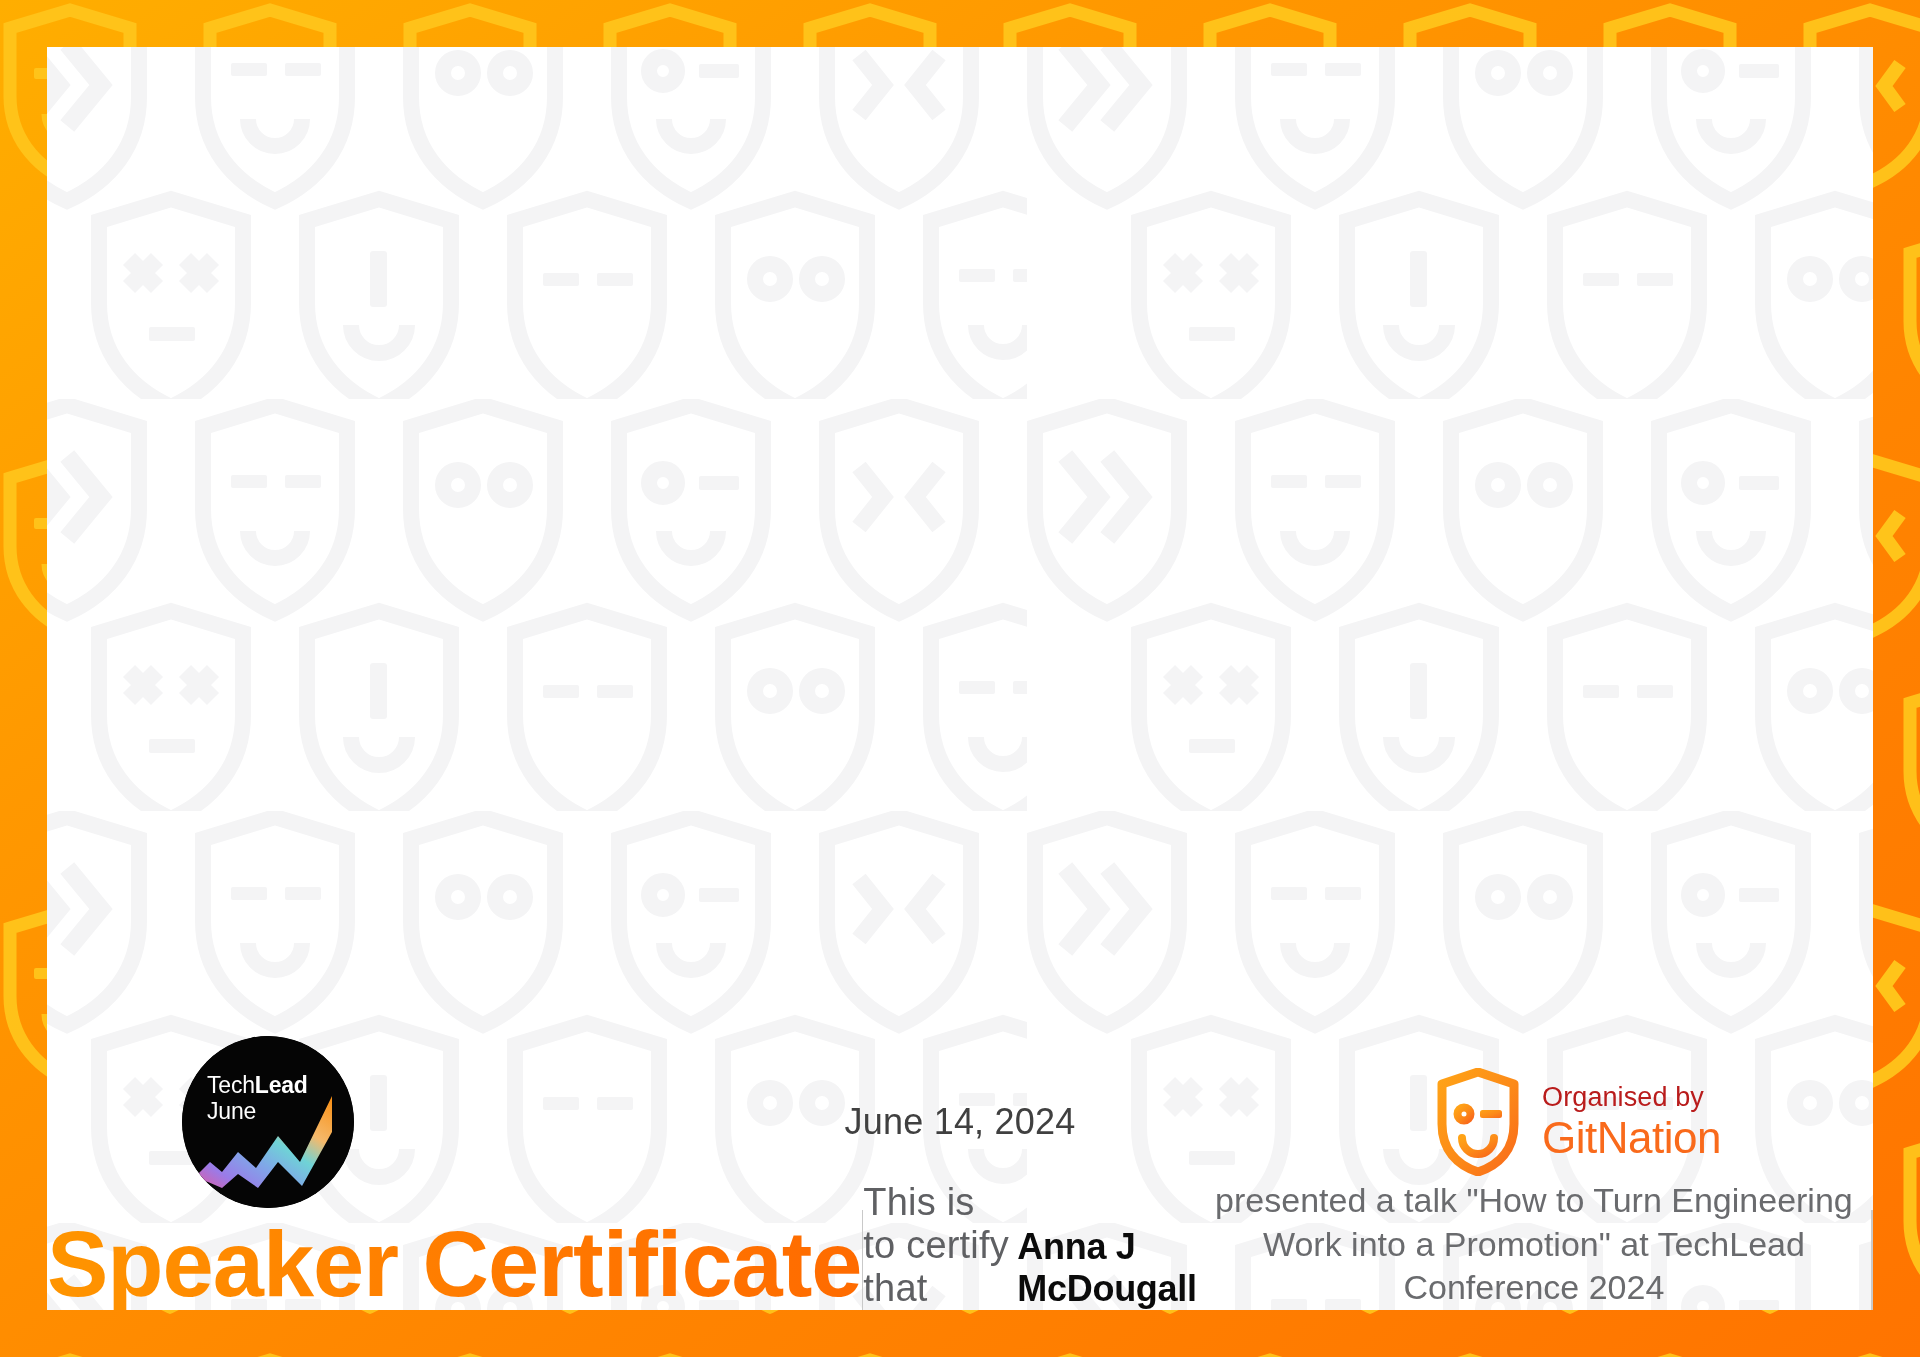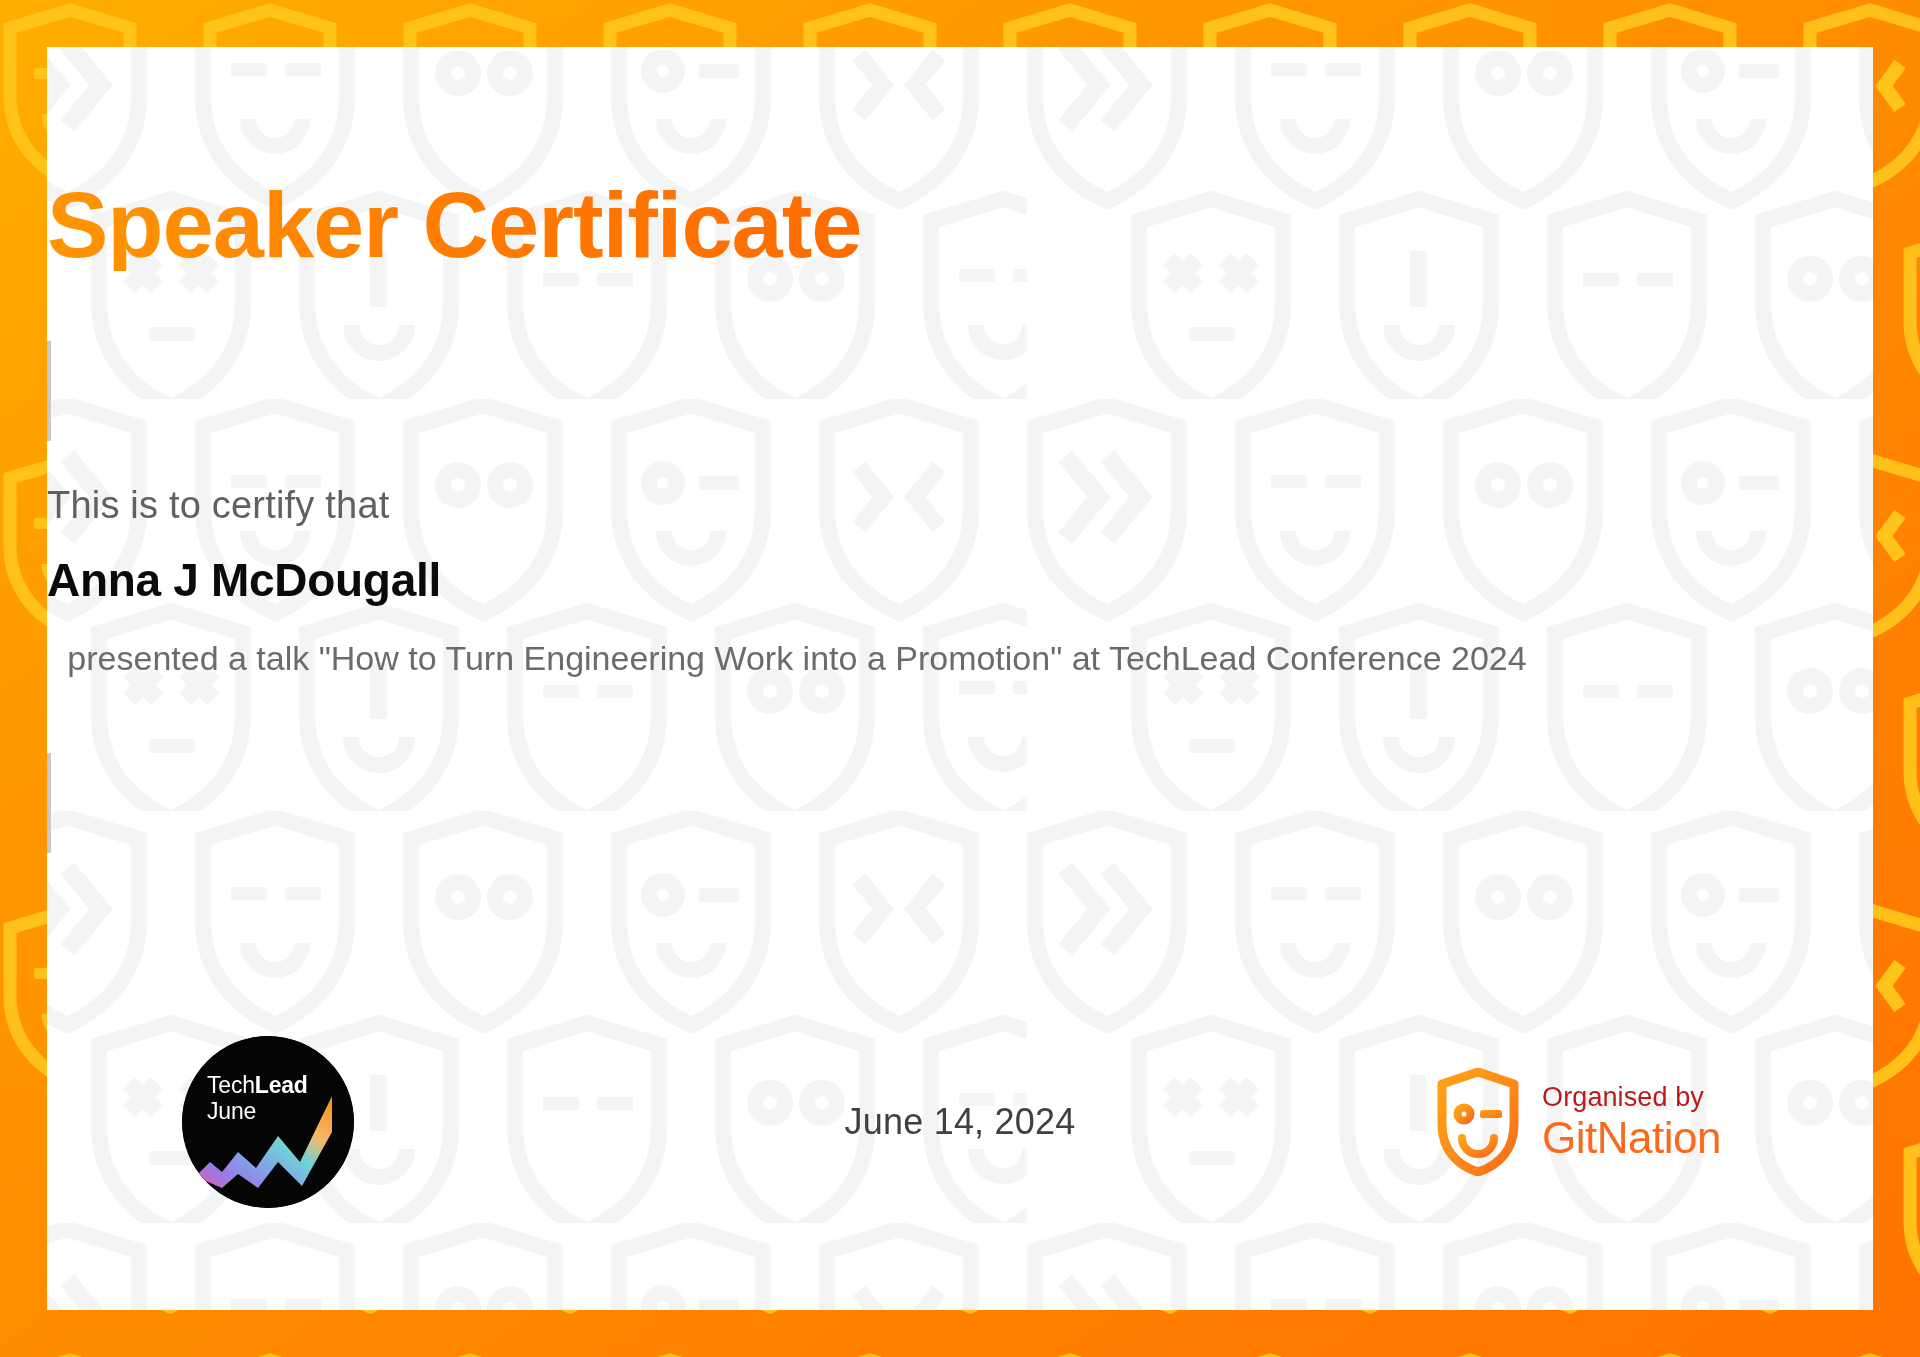--- a/index.html
+++ b/index.html
@@ -40,22 +40,22 @@
     position: absolute;
     inset: 0;
     pointer-events: none;
   }
   .card-pattern svg { display: block; width: 1826px; height: 1263px; }
 
   .card-content {
     position: absolute;
     inset: 0;
     display: flex;
-    flex-direction: column;
-    align-items: flex-start;
+    flex-direction: row;
+    align-items: flex-end;
   }
 
   
   .title {
     margin-top: 132px;
     font-size: 92px;
     font-weight: 700;
     letter-spacing: -1px;
     line-height: 1;
     background: linear-gradient(90deg, #FF9500 0%, #FF8A00 22%, #FF7A00 55%, #FF6B00 100%);
@@ -77,21 +77,21 @@
   
   .certify-line {
     margin-top: 43px;
     font-size: 38px;
     color: #5F6063;
     font-weight: 400;
     letter-spacing: 0.2px;
   }
   .recipient-name {
     margin-top: 26px;
-    font-size: 46px;
+    font-size: 36px;
     font-weight: 700;
     color: #0B0B0B;
     letter-spacing: -0.3px;
   }
   .talk-description {
     margin-top: 30px;
     width: 1500px;
     text-align: center;
     font-size: 34px;
     line-height: 1.28;

